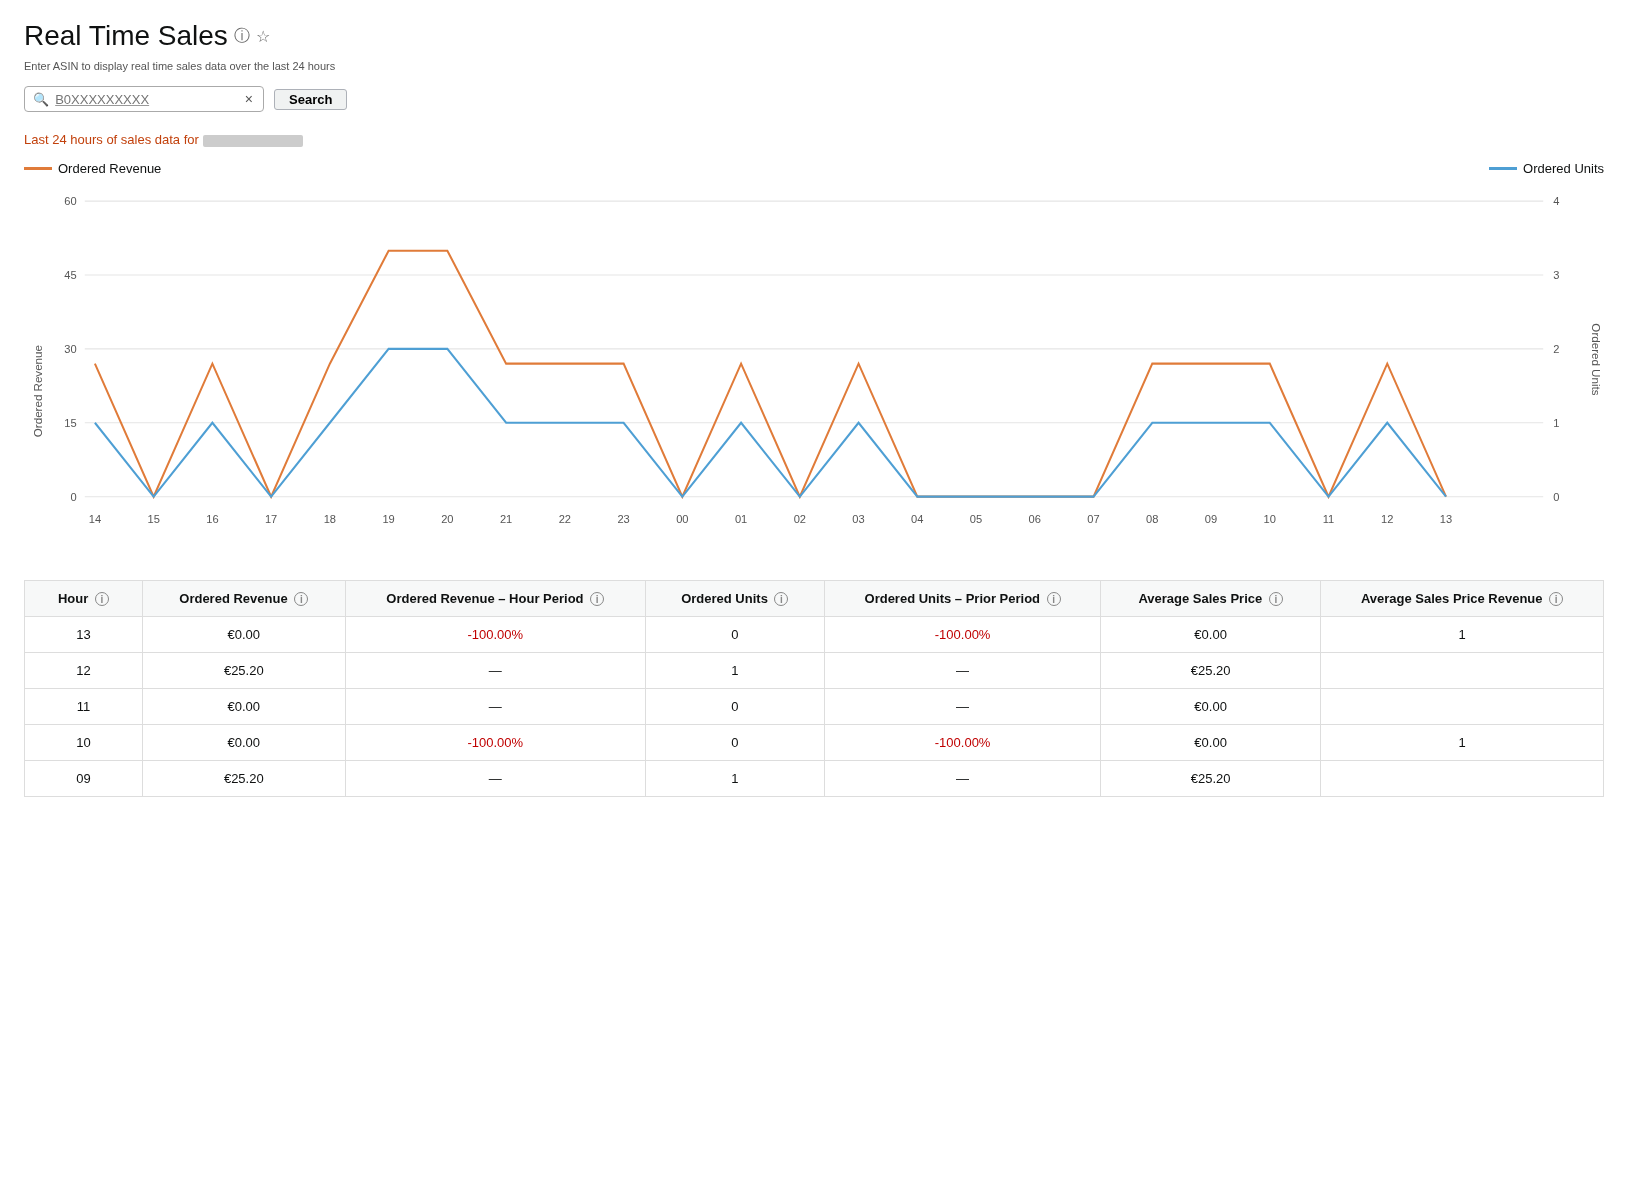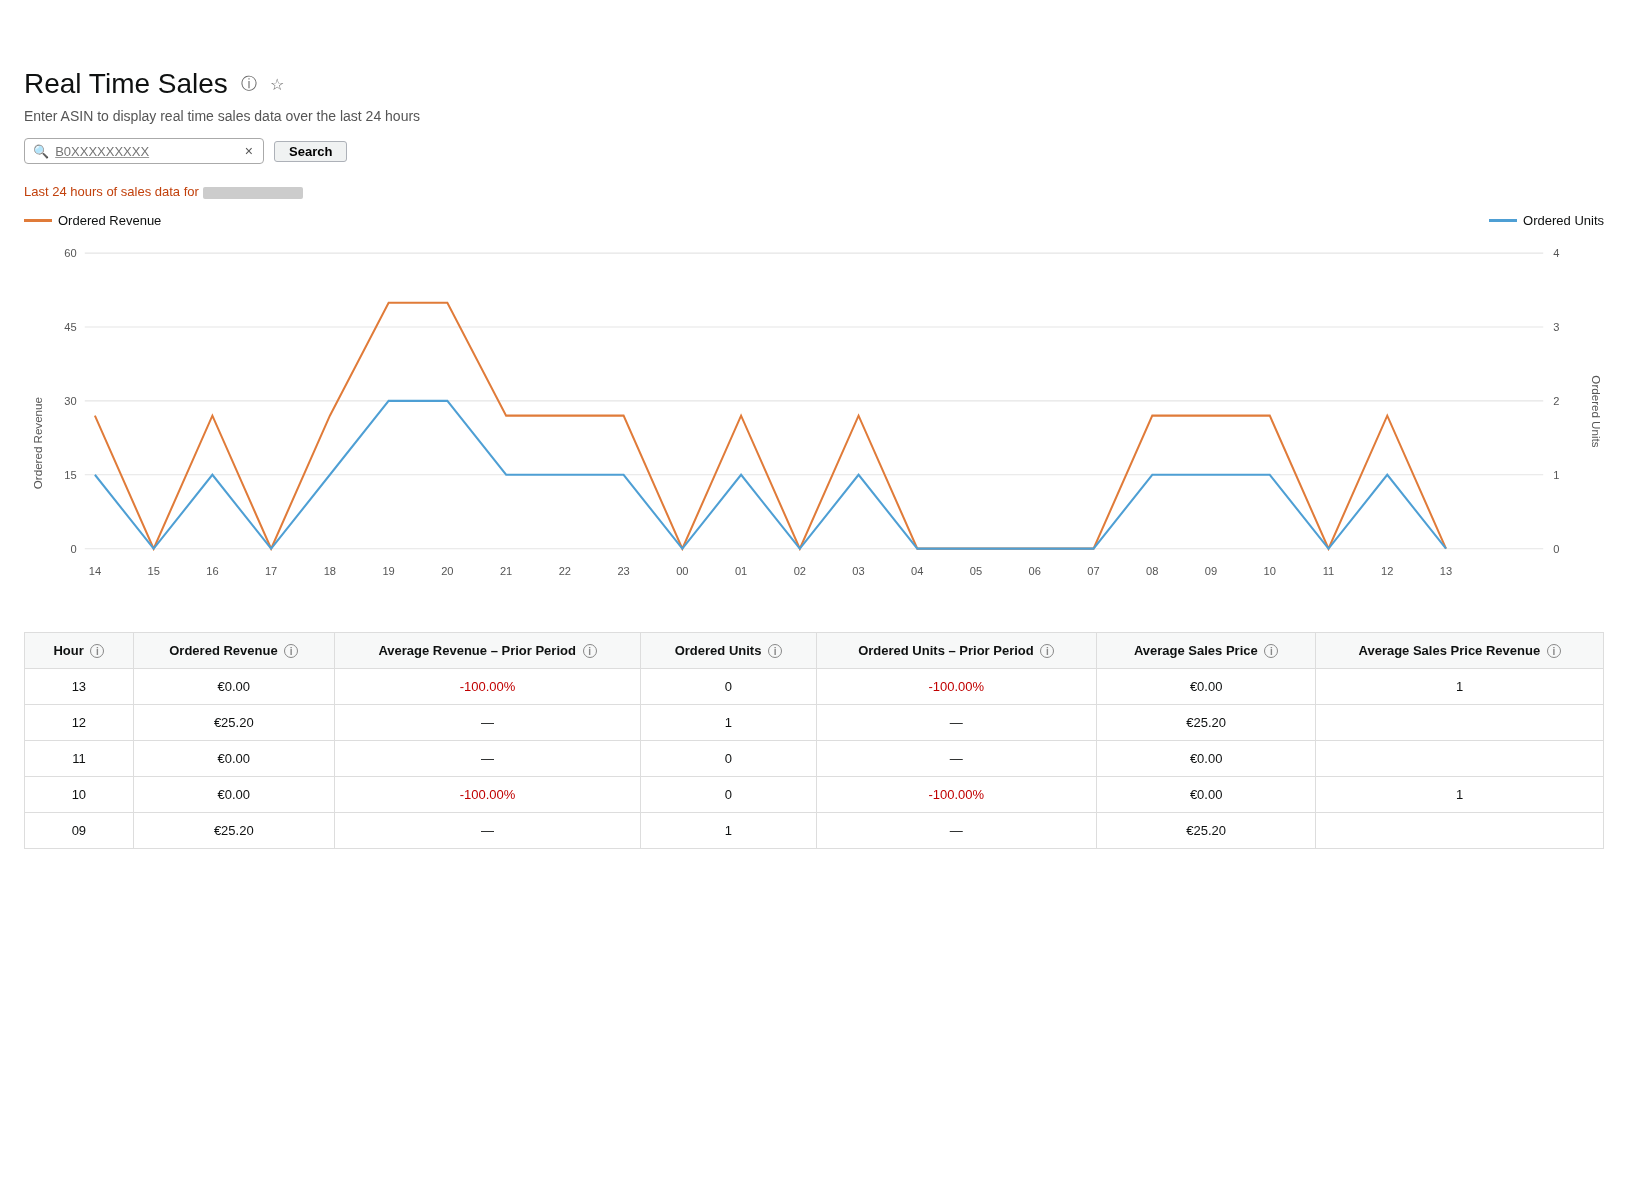--- a/index.html
+++ b/index.html
@@ -8,31 +8,30 @@
       font-size: 14px;
       background: #fff;
       color: #0f1111;
       padding: 20px 24px;
     }
     .page-title {
       font-size: 28px;
       font-weight: 400;
       display: flex;
       align-items: center;
-      gap: 13px;
+      gap: 6px;
       margin-bottom: 8px;
-      margin-top: 48px;
     }
     .title-icon {
       font-size: 16px;
       color: #666;
       cursor: pointer;
     }
     .subtitle {
-      font-size: 14px;
+      font-size: 11px;
       color: #555;
       margin-bottom: 14px;
     }
     .search-row {
       display: flex;
       align-items: center;
       gap: 10px;
       margin-bottom: 20px;
     }
     .search-box {
@@ -122,21 +121,21 @@
     
     .data-table {
       width: 100%;
       border-collapse: collapse;
       font-size: 13px;
     }
     .data-table th {
       background: #f7f8f8;
       font-weight: 700;
       border: 1px solid #ddd;
-      padding: 10px 20px;
+      padding: 10px 28px;
       text-align: center;
       vertical-align: middle;
     }
     .data-table td {
       border: 1px solid #ddd;
       padding: 10px 12px;
       text-align: center;
       vertical-align: middle;
     }
     .data-table tr:first-child th:first-child {
@@ -257,21 +256,21 @@
       <tr>
         <th>
           <span>Hour</span>
           <span class="info-icon">i</span>
         </th>
         <th>
           <span>Ordered Revenue</span>
           <span class="info-icon">i</span>
         </th>
         <th>
-          <span>Average Revenue – Prior Period</span>
+          <span>Ordered Revenue – Hour Period</span>
           <span class="info-icon">i</span>
         </th>
         <th>
           <span>Ordered Units</span>
           <span class="info-icon">i</span>
         </th>
         <th>
           <span>Ordered Units – Prior Period</span>
           <span class="info-icon">i</span>
         </th>

